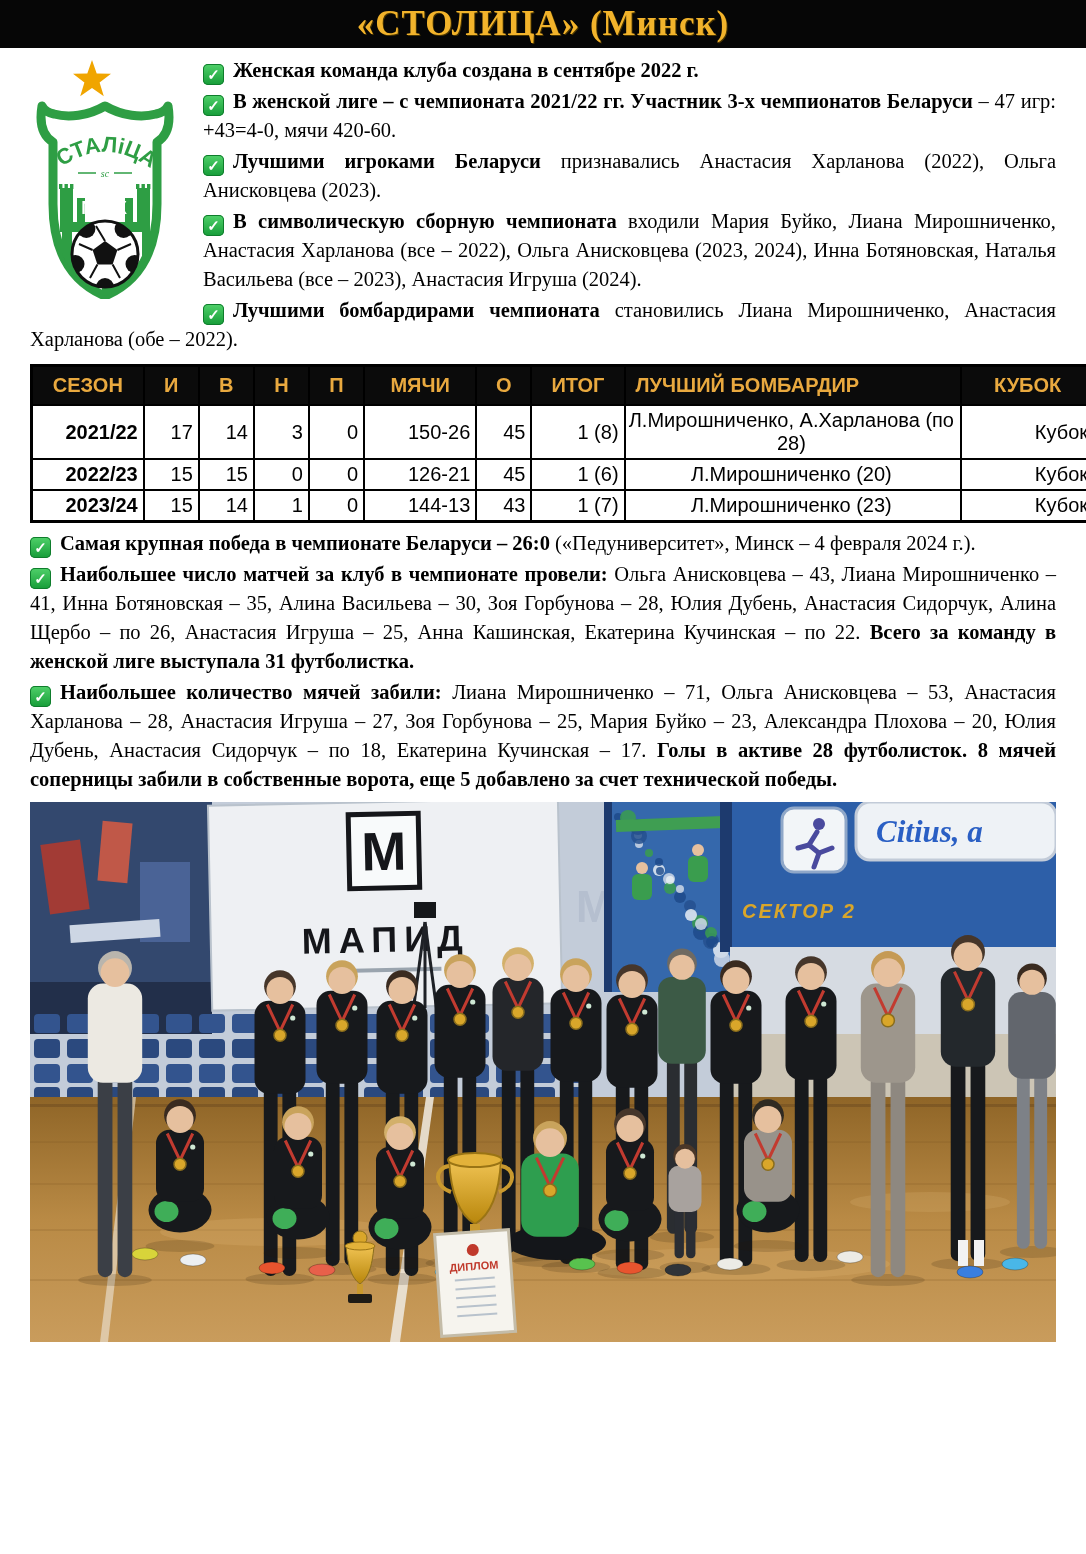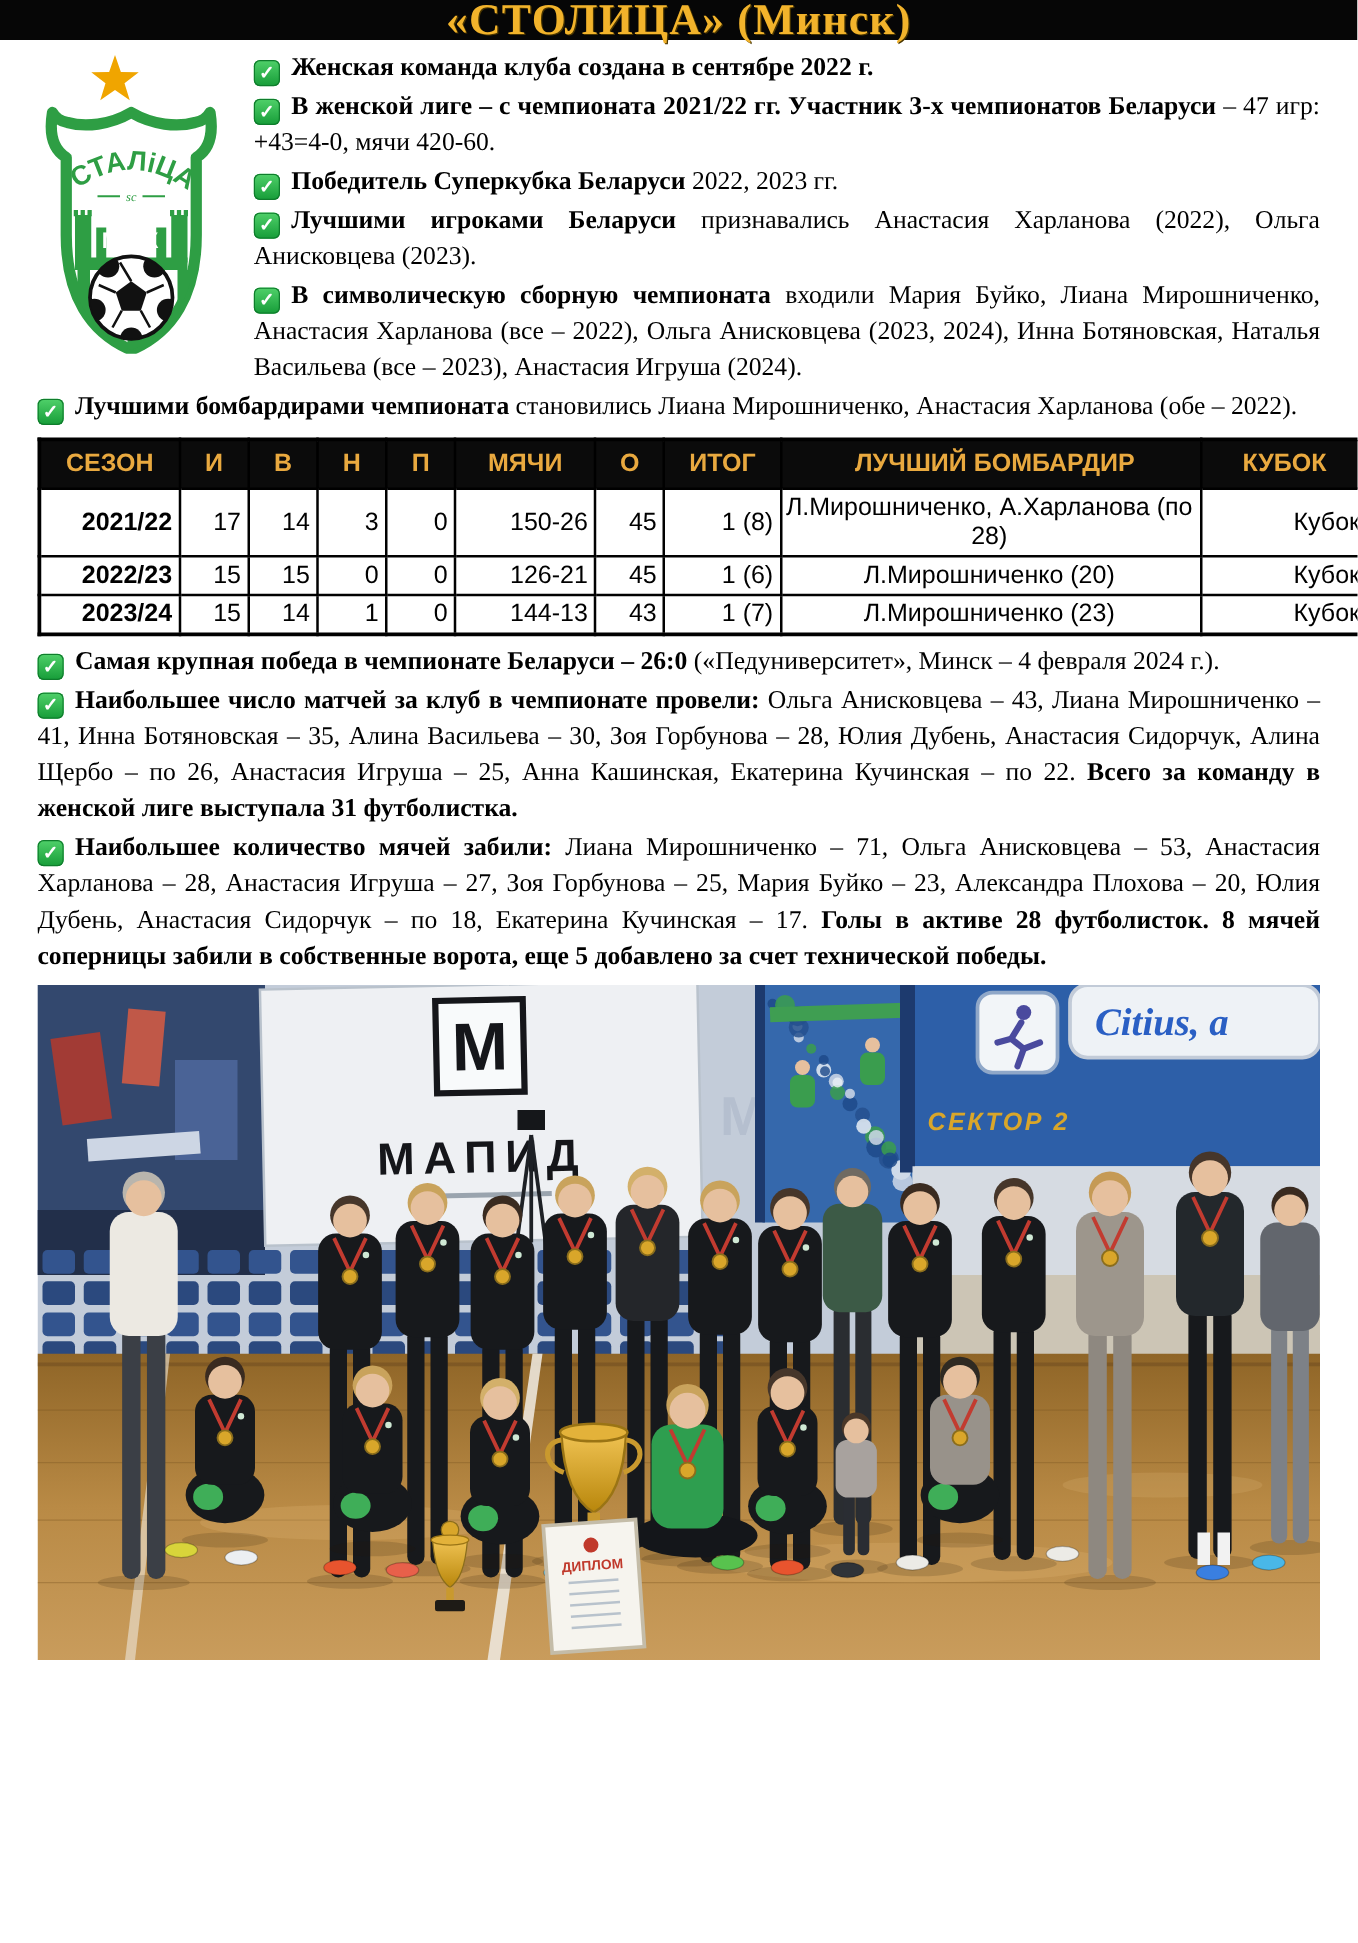--- a/index.html
+++ b/index.html
@@ -2,21 +2,21 @@
 <html><head>
 <meta charset="utf-8">
 <style>
   * { box-sizing: border-box; }
   html,body { margin:0; padding:0; }
   body {
     width:1086px; height:1554px; background:#ffffff; overflow:hidden;
     font-family:"Liberation Serif", serif; color:#000;
   }
   .header-bar {
-    width:1086px; height:32px; background:#060606;
+    width:1086px; height:48px; background:#060606;
     display:flex; align-items:center; justify-content:center;
   }
   .header-title {
     font-size:35px; font-weight:bold; color:#f2b32b; letter-spacing:1px;
     text-shadow:1px 1px 0 #4a3600; font-family:"Liberation Serif", serif;
   }
   .content { padding:8px 30px 0 30px; }
   .logo-block { float:left; width:150px; height:243px; margin:0 23px 2px 0; }
   .bullet {
     margin:0 0 2px 0; font-size:20.5px; line-height:29px; text-align:justify;
@@ -32,21 +32,21 @@
   }
   .clear { clear:both; }
   .stat-table {
     width:1066px; margin:8px auto 6px auto; border-collapse:collapse;
     border:3px solid #000; font-family:"Liberation Sans", sans-serif;
   }
   .stat-table th {
     background:#0b0b0b; color:#e9a93f; font-size:20px; font-weight:bold;
     padding:7px 4px; border:2px solid #000; 
   }
-  .stat-table th.h-scorer { text-align:center; padding-left:10px; }
+  .stat-table th.h-scorer { text-align:left; padding-left:10px; }
   .stat-table td {
     border:2px solid #000; padding:3px 5px; font-size:20px; text-align:right;
     color:#000; background:#fff;
   }
   .stat-table td.col-season { font-weight:bold; }
   .stat-table td.col-scorer { text-align:center; padding-left:2px; }
   .photo-wrap { margin-top:8px; }
 </style>
 </head>
 <body>
@@ -108,21 +108,20 @@
             <circle cx="104.5" cy="208" r="9"></circle>
           <path d="M75,185 L66,170 M87.4,194 L101,188 M82.6,208.5 L90,222 M67.4,208.5 L60,222 M62.6,194 L49,188" stroke="#111" stroke-width="2" fill="none"></path>
         </g>
       </g>
     </svg>
   </div>
 
   <div id="bullets-group-1">
       <p class="bullet"><span class="check">✓</span><span class="b">Женская команда клуба создана в сентябре 2022 г.</span></p>
       <p class="bullet"><span class="check">✓</span><span class="b">В женской лиге – с чемпионата 2021/22 гг. Участник 3-х чемпионатов Беларуси</span><span> – 47 игр: +43=4-0, мячи 420-60.</span></p>
-      <p class="bullet"><span class="check">✓</span><span class="b">Победитель Суперкубка Беларуси</span><span> 2022, 2023 гг.</span></p>
       <p class="bullet"><span class="check">✓</span><span class="b">Лучшими игроками Беларуси</span><span> признавались Анастасия Харланова (2022), Ольга Анисковцева (2023).</span></p>
       <p class="bullet"><span class="check">✓</span><span class="b">В символическую сборную чемпионата</span><span> входили Мария Буйко, Лиана Мирошниченко, Анастасия Харланова (все – 2022), Ольга Анисковцева (2023, 2024), Инна Ботяновская, Наталья Васильева (все – 2023), Анастасия Игруша (2024).</span></p>
       <p class="bullet"><span class="check">✓</span><span class="b">Лучшими бомбардирами чемпионата</span><span> становились Лиана Мирошниченко, Анастасия Харланова (обе – 2022).</span></p>
     </div>
 
   <div class="clear"></div>
 
   <table class="stat-table">
     <colgroup>
       <col style="width:112px">

